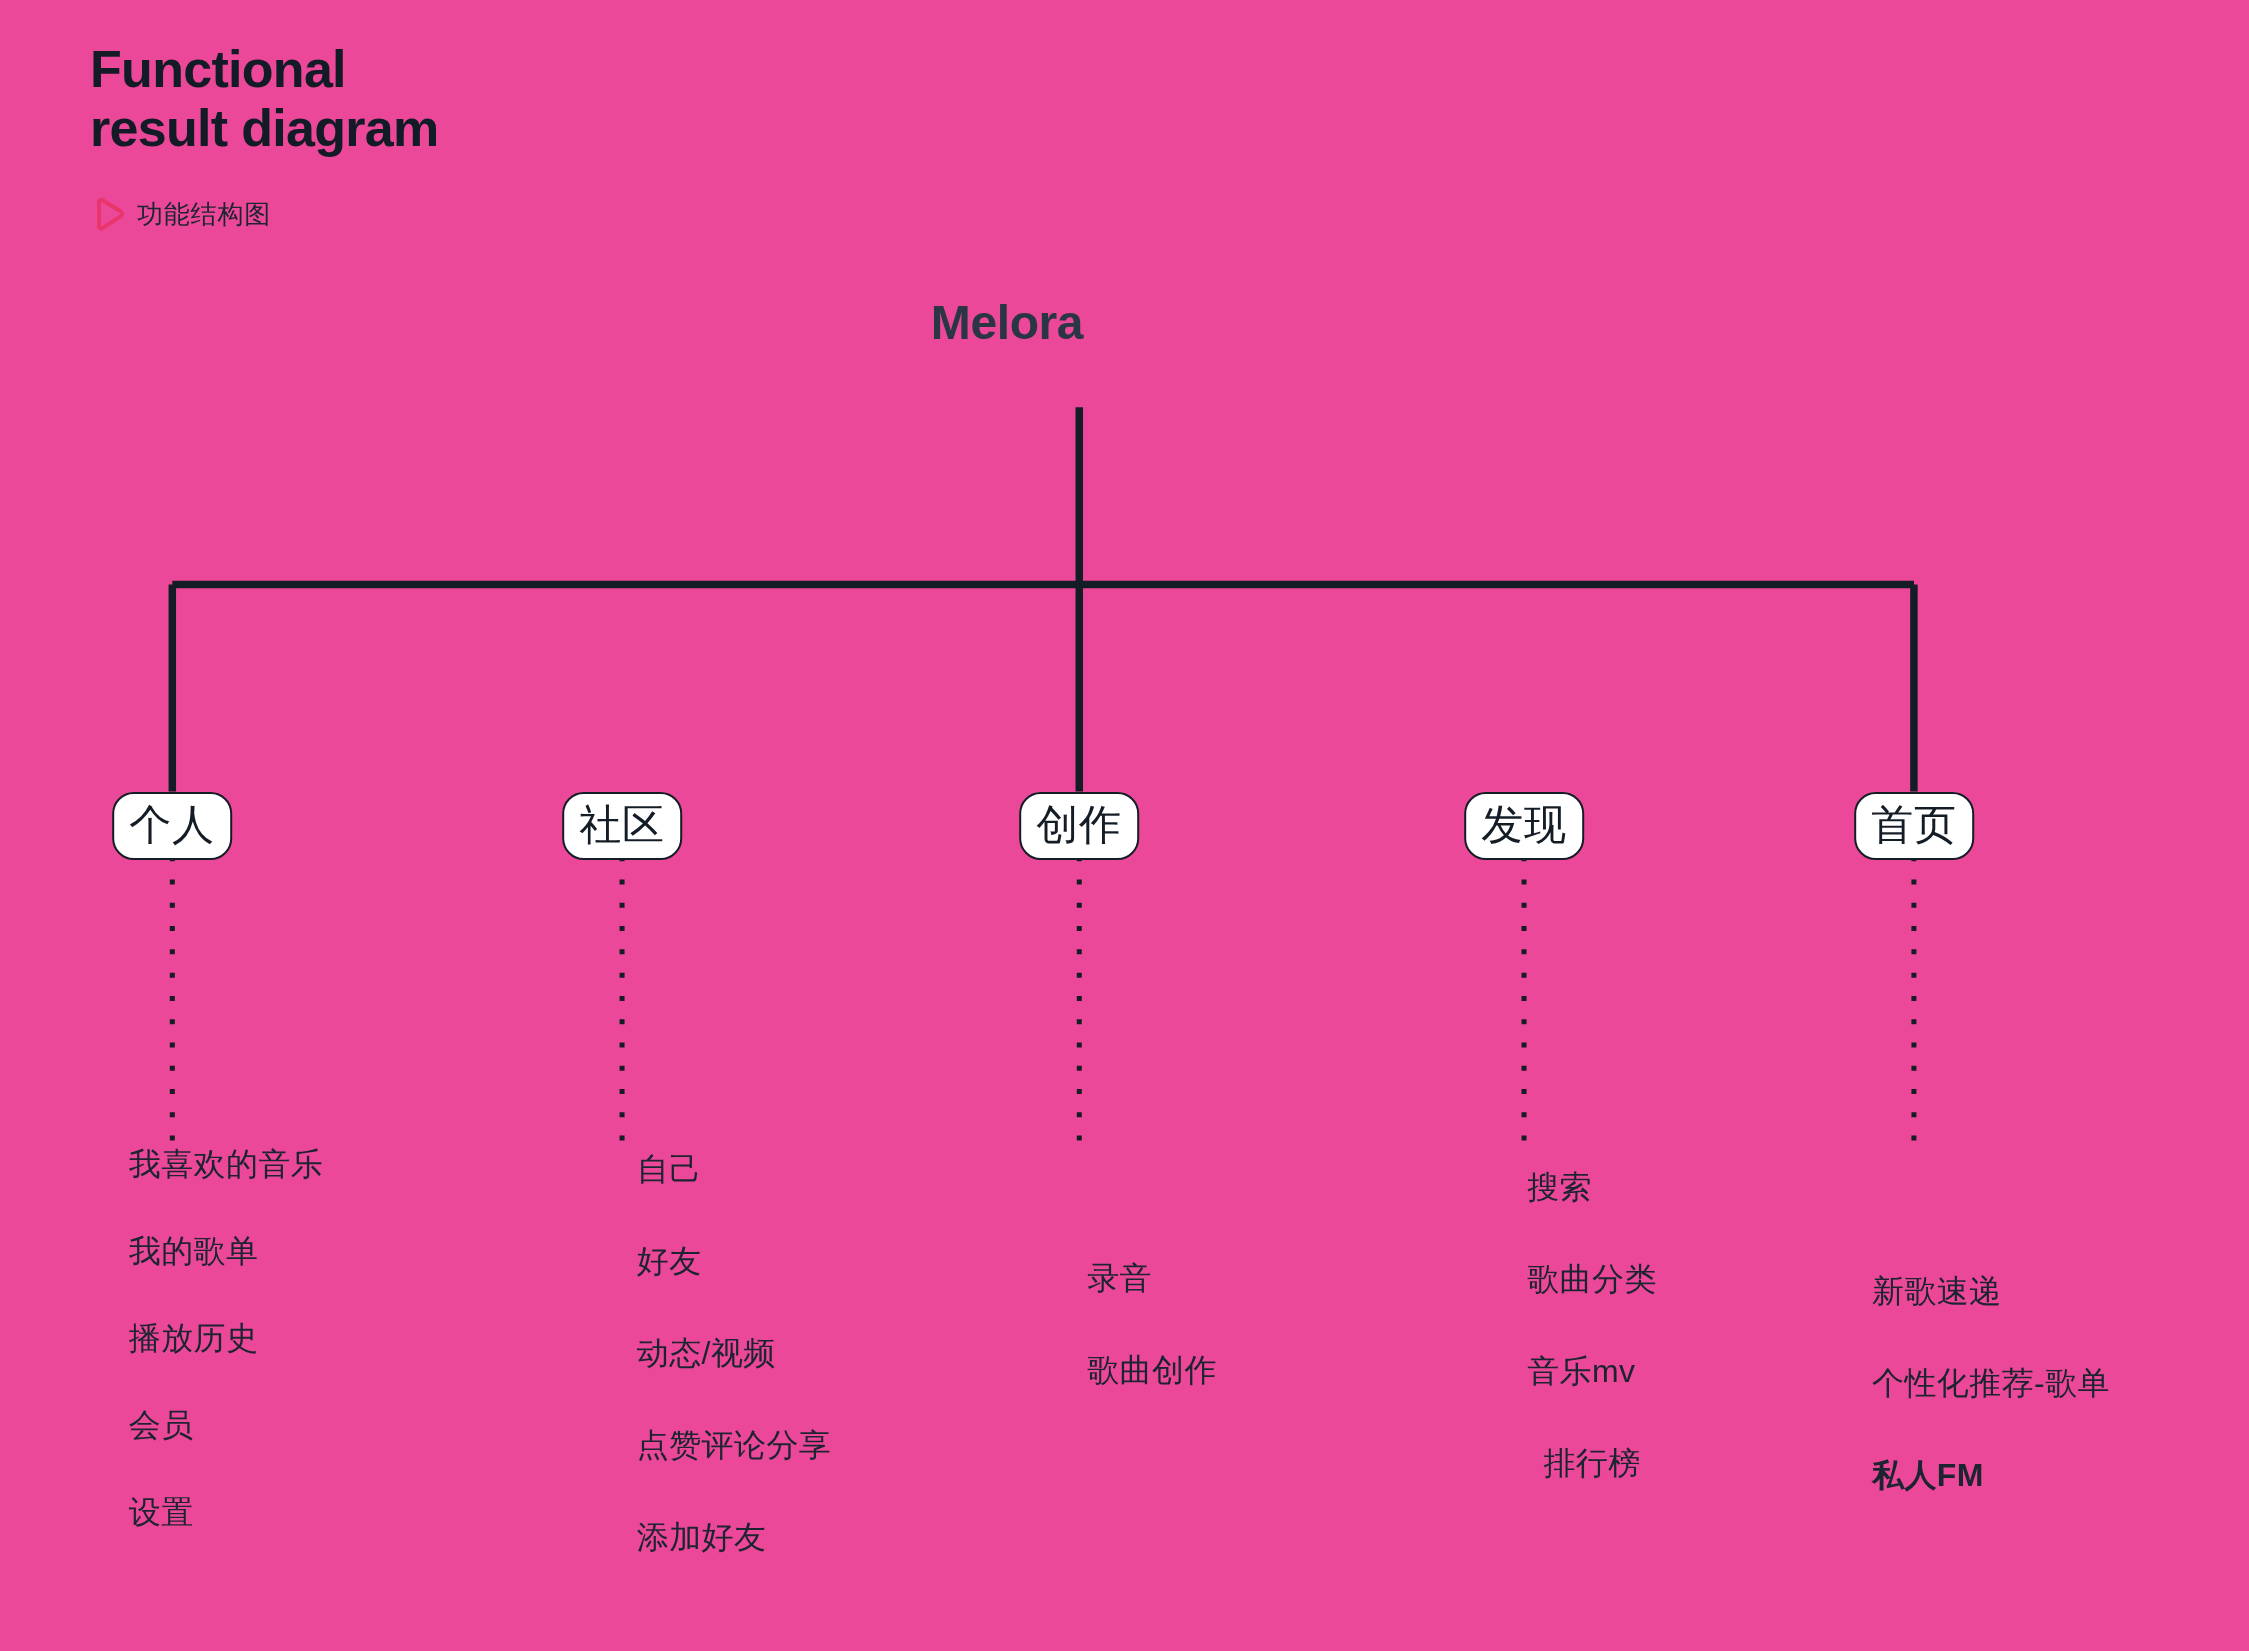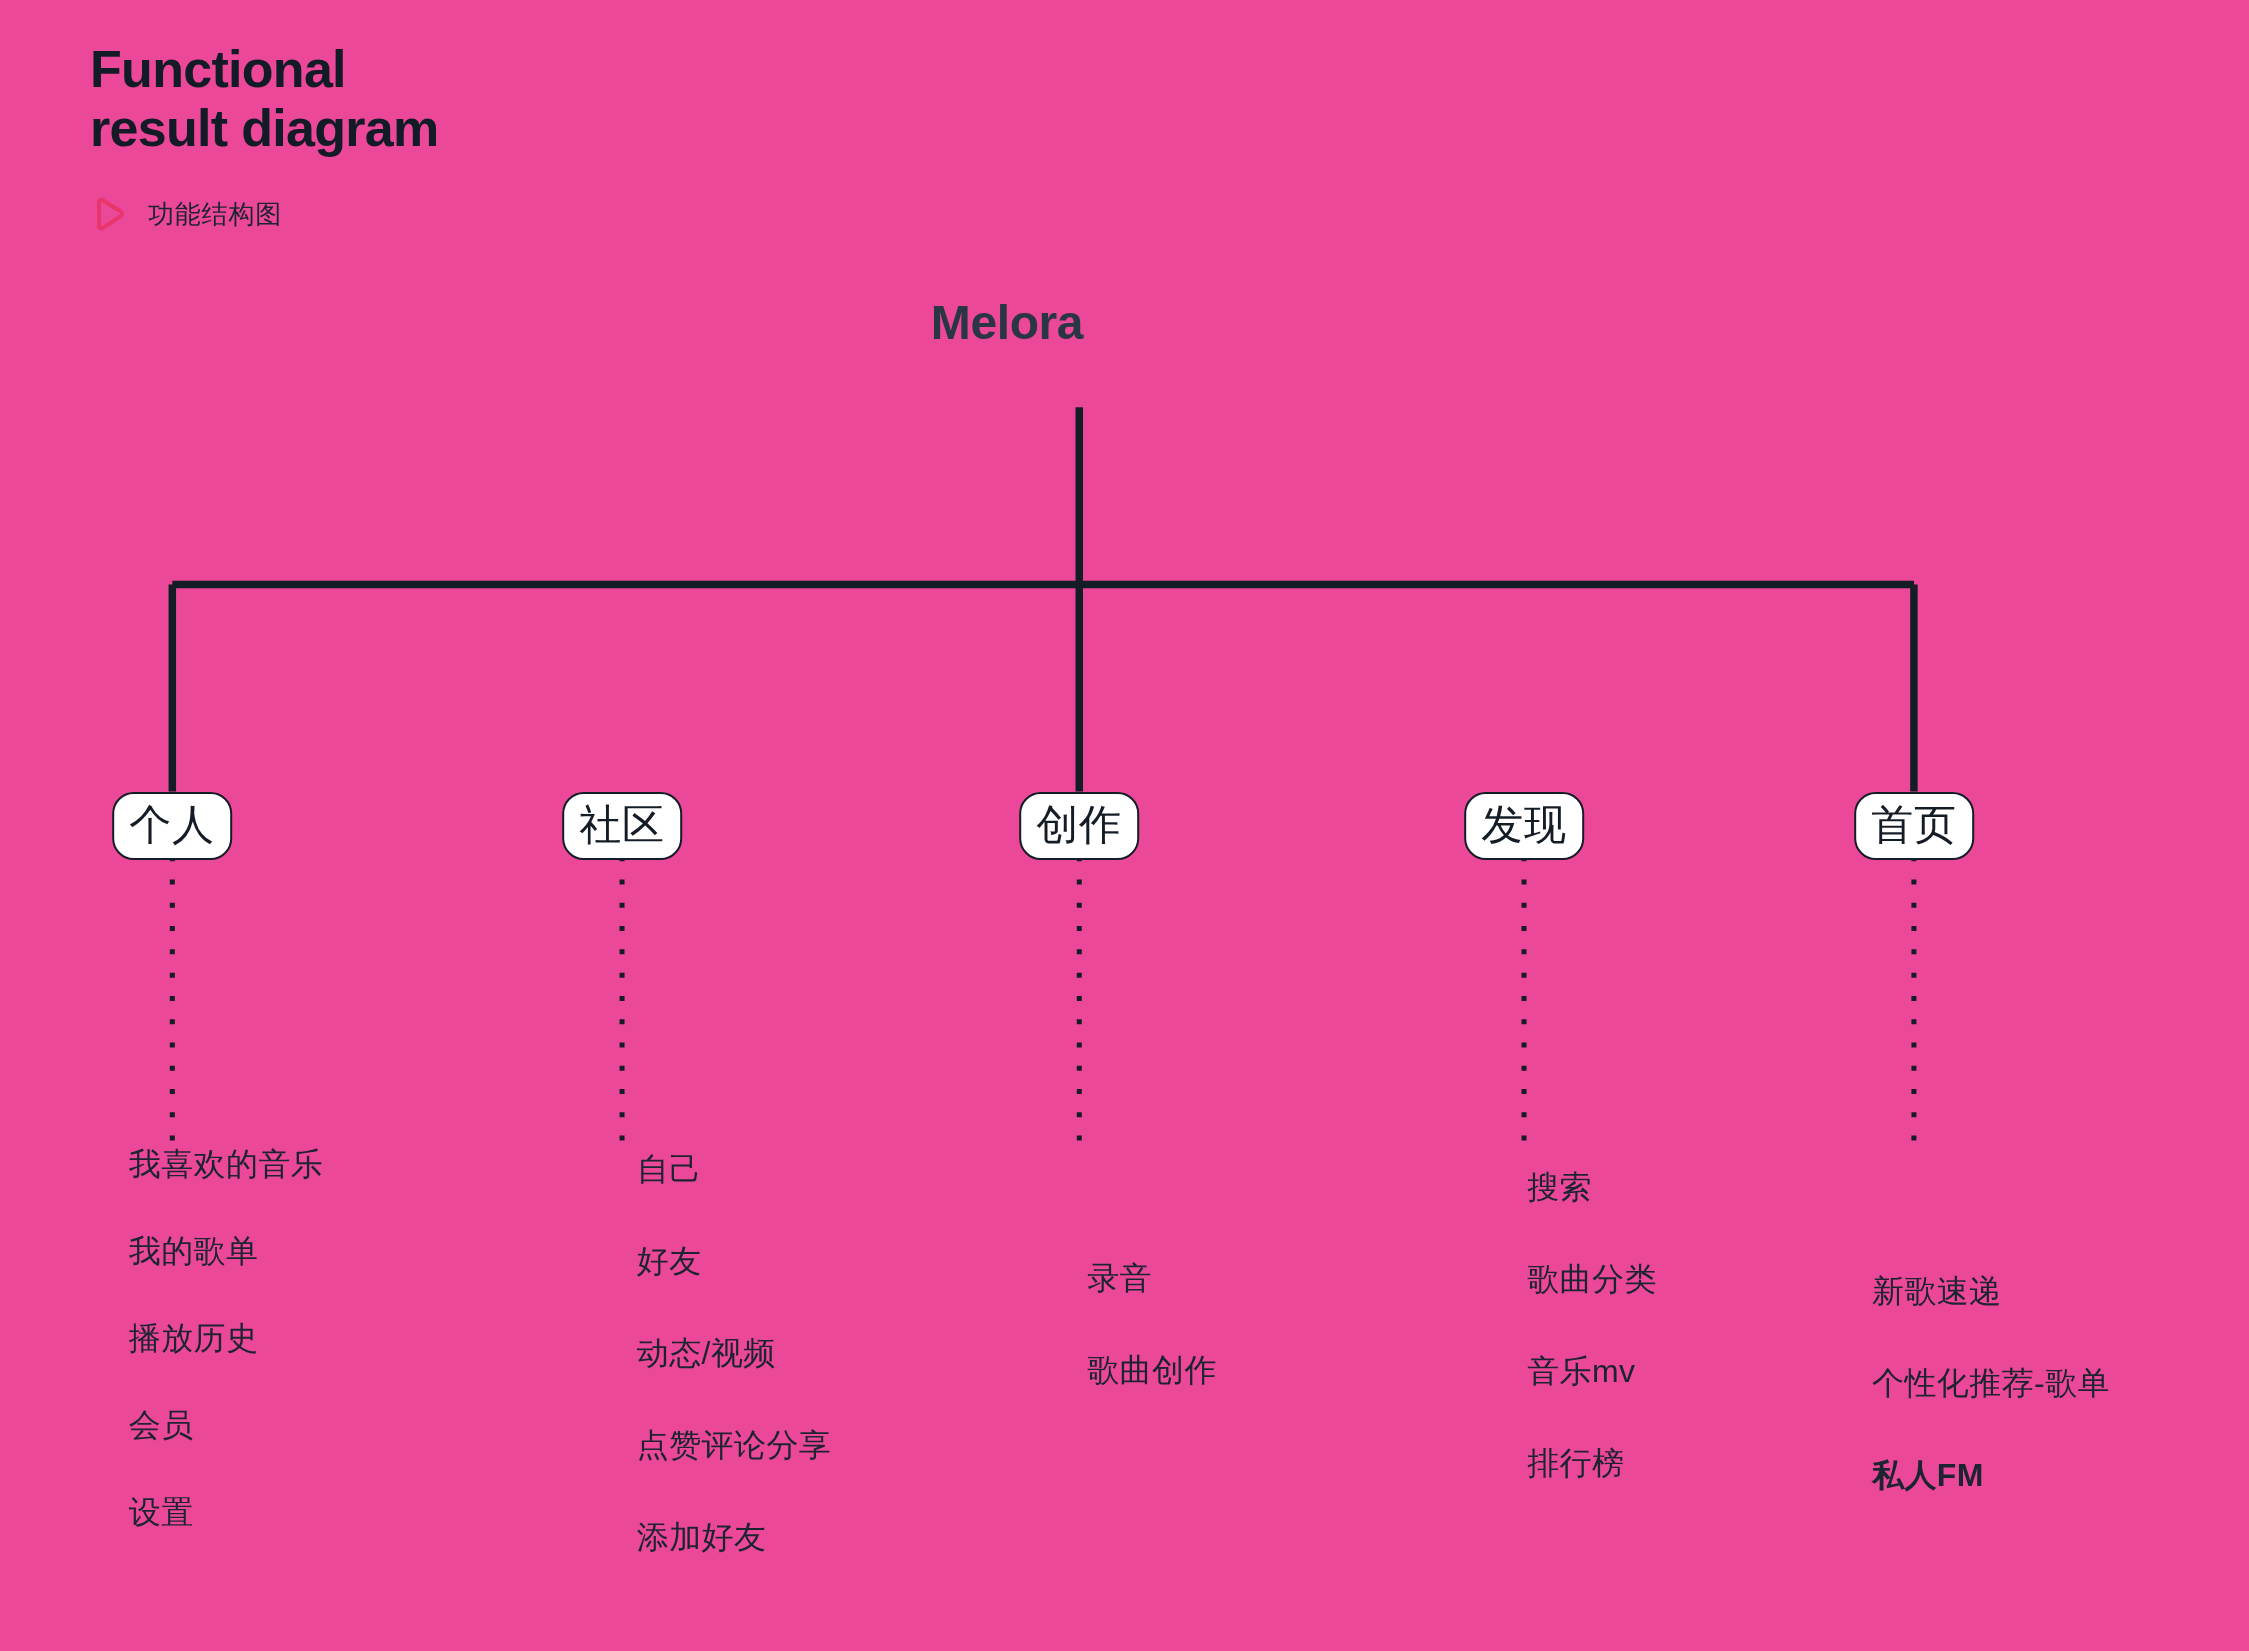--- a/index.html
+++ b/index.html
@@ -31,21 +31,21 @@
     font-weight: 800;
     line-height: 1.14;
     letter-spacing: -0.7px;
     color: #121b26;
     white-space: pre-line;
     margin: 0;
   }
   .subtitle-row {
     display: flex;
     align-items: center;
-    gap: 20px;
+    gap: 9px;
     margin-top: 37px;
   }
   .play-icon {
     width: 38px;
     height: 38px;
     flex: 0 0 auto;
     display: block;
   }
   .subtitle-text {
     font-size: 26px;
@@ -167,21 +167,21 @@
       <div class="node" style="left: 1079px;"><span class="node-label">创作</span></div>
       <div class="leaf-list" style="left: 1152px; top: 1325px;">
         <div class="leaf-item" style="margin-top: 0px;">录音</div>
         <div class="leaf-item" style="margin-top: 48px;">歌曲创作</div>
       </div>
       <div class="node" style="left: 1524px;"><span class="node-label">发现</span></div>
       <div class="leaf-list" style="left: 1592px; top: 1326px;">
         <div class="leaf-item" style="margin-top: 0px;">搜索</div>
         <div class="leaf-item" style="margin-top: 48px;">歌曲分类</div>
         <div class="leaf-item" style="margin-top: 48px;">音乐mv</div>
-        <div class="leaf-item" style="margin-top: 48px;">排行榜</div>
+        <div class="leaf-item" style="margin-top: 48px; text-align: center;">排行榜</div>
       </div>
       <div class="node" style="left: 1914px;"><span class="node-label">首页</span></div>
       <div class="leaf-list" style="left: 1991px; top: 1384px;">
         <div class="leaf-item" style="margin-top: 0px;">新歌速递</div>
         <div class="leaf-item" style="margin-top: 48px;">个性化推荐-歌单</div>
         <div class="leaf-item" style="margin-top: 48px; font-weight: bold;">私人FM</div>
       </div>
     </div>
 
 </div>

